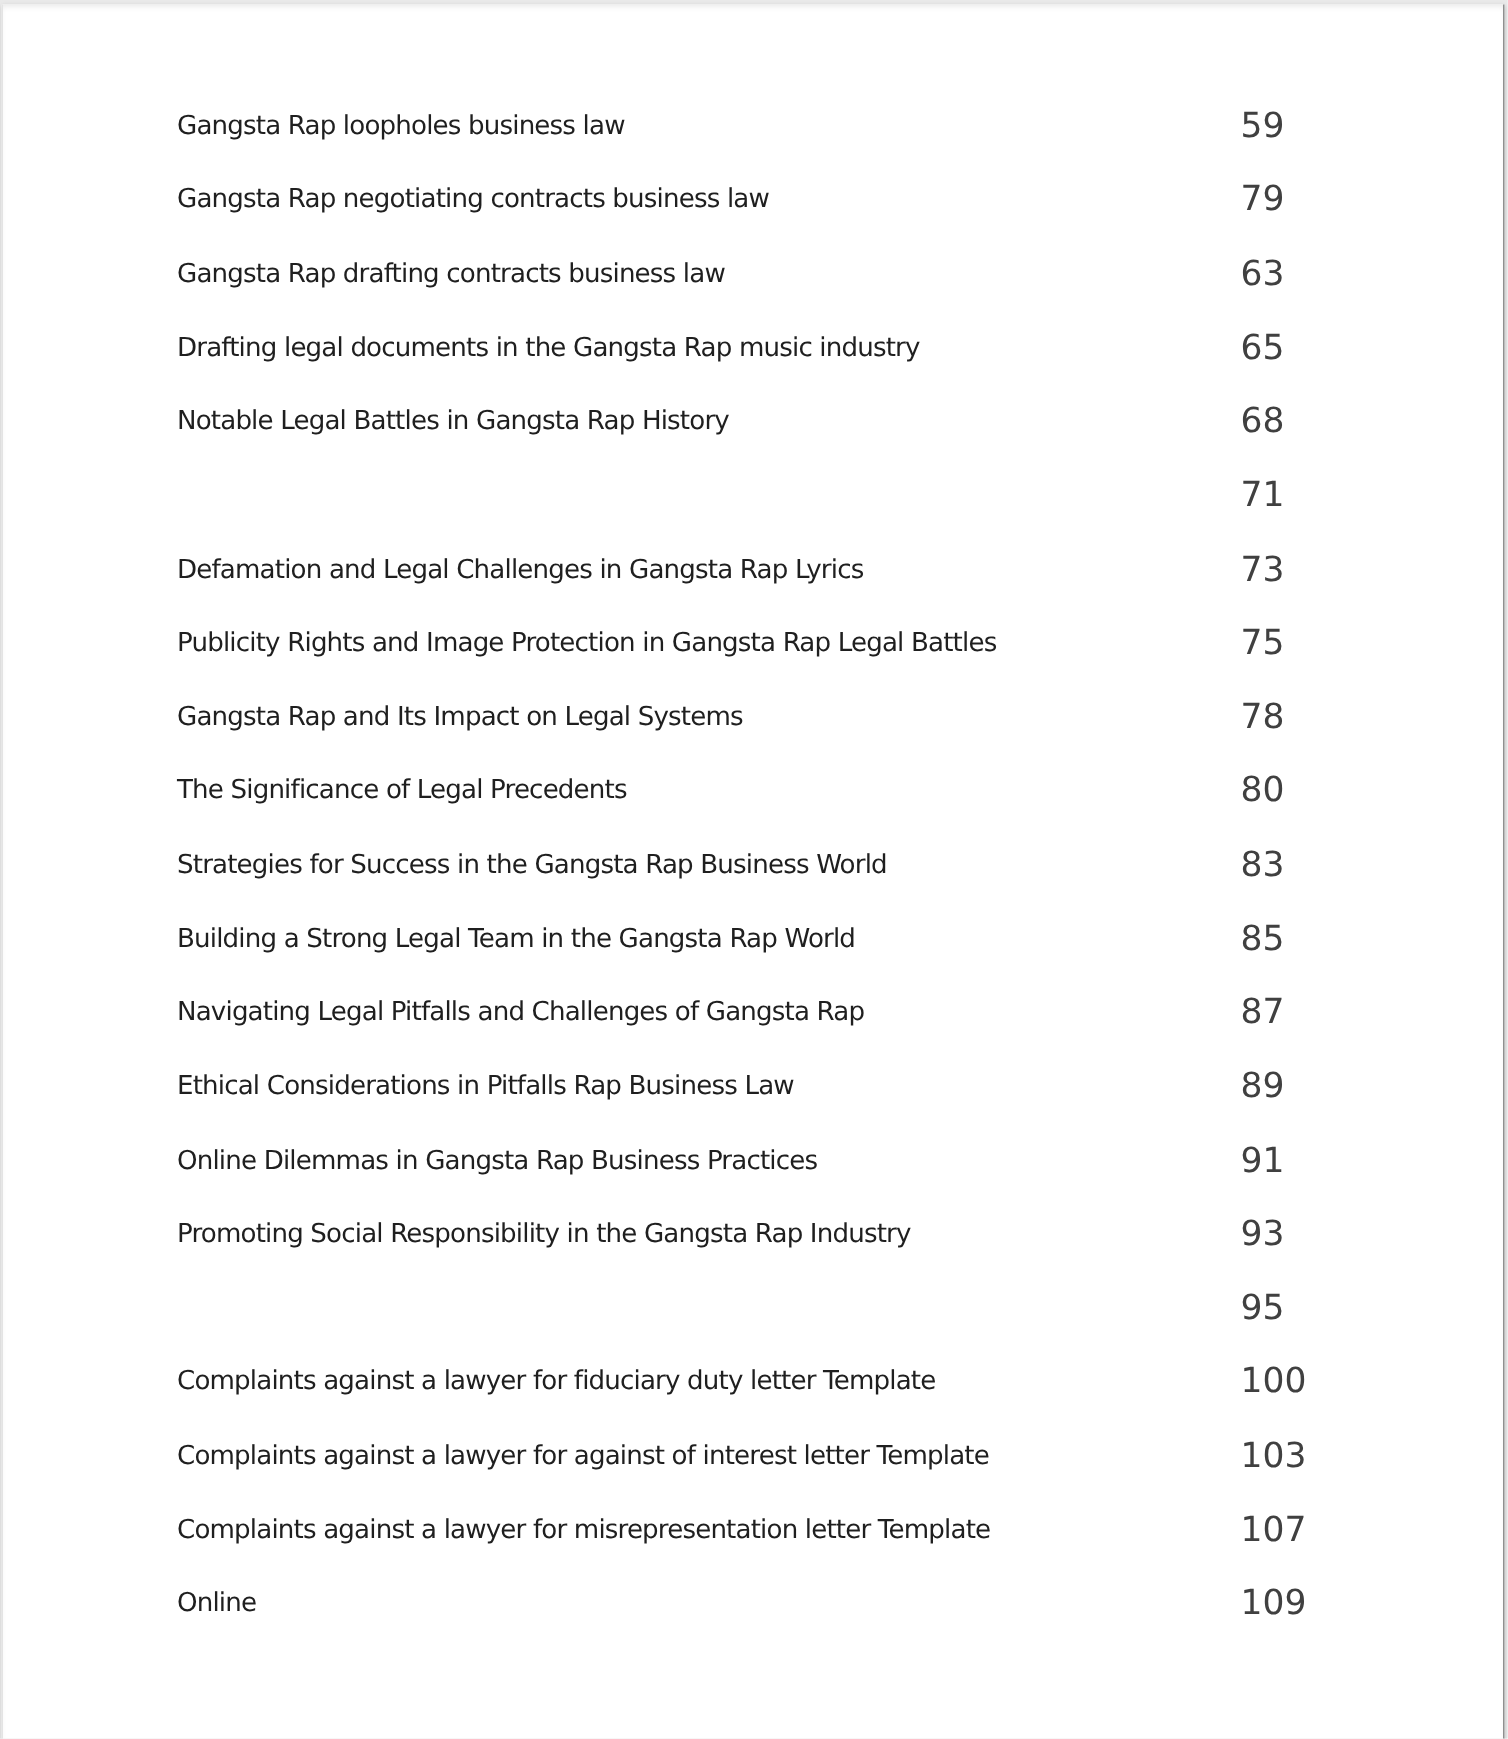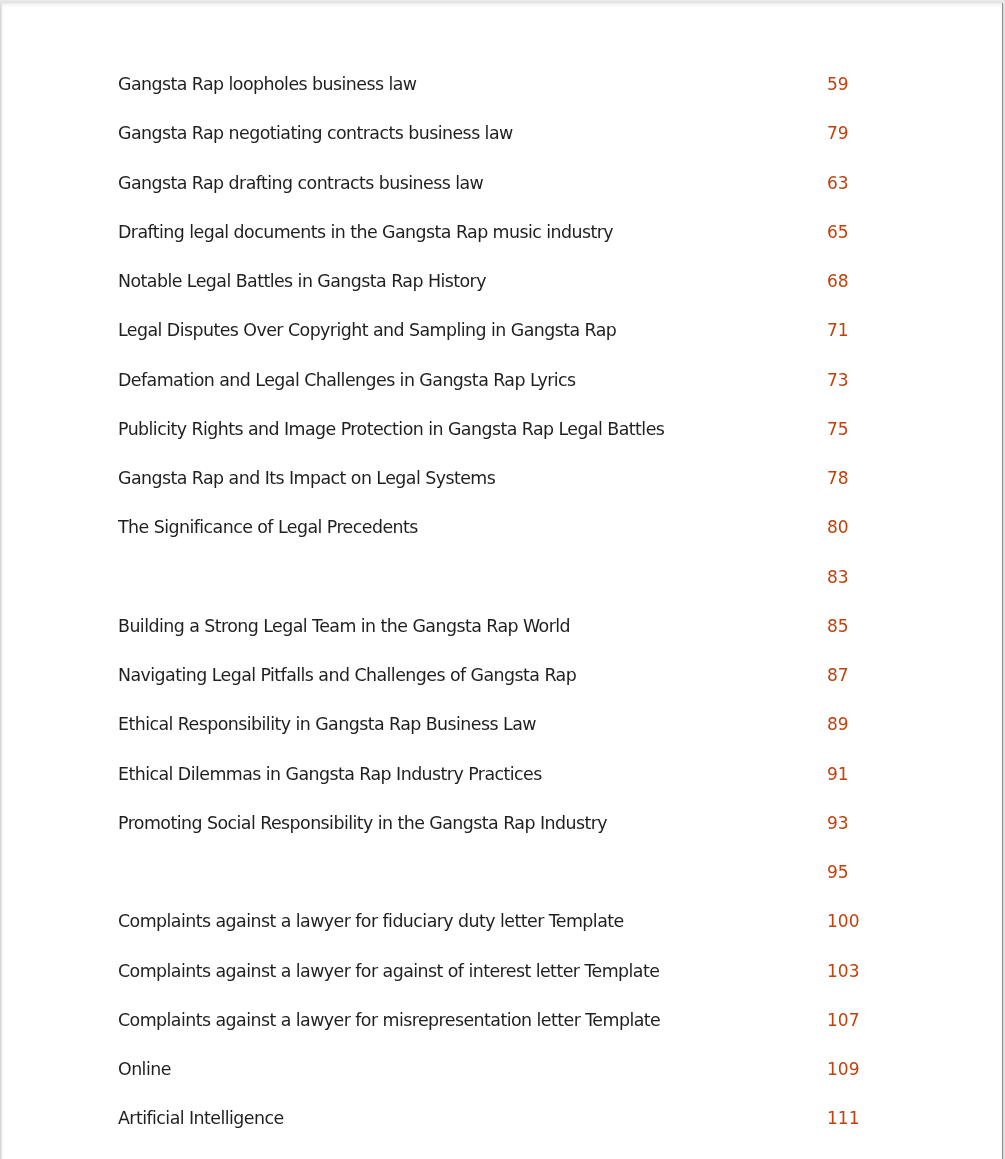--- a/index.html
+++ b/index.html
@@ -49,22 +49,22 @@
       position: absolute;
       left: 0;
       top: 0;
       cursor: pointer;
     }
     .toc-page {
       position: absolute;
       left: 709px;
       top: 0;
       letter-spacing: 0px;
-      font-size: 17px;
-      color: #c2410c;
+      font-size: 23px;
+      color: #404040;
     }
   </style>
 </head>
 <body>
 
 <div class="page">
   <ul class="toc">
     <li class="toc-row">
         <span class="toc-title">Gangsta Rap loopholes business law</span>
         <span class="toc-page">59</span>
@@ -79,56 +79,56 @@
       </li>
     <li class="toc-row">
         <span class="toc-title">Drafting legal documents in the Gangsta Rap music industry</span>
         <span class="toc-page">65</span>
       </li>
     <li class="toc-row">
         <span class="toc-title">Notable Legal Battles in Gangsta Rap History</span>
         <span class="toc-page">68</span>
       </li>
     <li class="toc-row">
-        <span class="toc-title">Legal Disputes Over Copyright and Sampling in Gangsta Rap</span>
         <span class="toc-page">71</span>
       </li>
     <li class="toc-row">
         <span class="toc-title">Defamation and Legal Challenges in Gangsta Rap Lyrics</span>
         <span class="toc-page">73</span>
       </li>
     <li class="toc-row">
         <span class="toc-title">Publicity Rights and Image Protection in Gangsta Rap Legal Battles</span>
         <span class="toc-page">75</span>
       </li>
     <li class="toc-row">
         <span class="toc-title">Gangsta Rap and Its Impact on Legal Systems</span>
         <span class="toc-page">78</span>
       </li>
     <li class="toc-row">
         <span class="toc-title">The Significance of Legal Precedents</span>
         <span class="toc-page">80</span>
       </li>
     <li class="toc-row">
+        <span class="toc-title">Strategies for Success in the Gangsta Rap Business World</span>
         <span class="toc-page">83</span>
       </li>
     <li class="toc-row">
         <span class="toc-title">Building a Strong Legal Team in the Gangsta Rap World</span>
         <span class="toc-page">85</span>
       </li>
     <li class="toc-row">
         <span class="toc-title">Navigating Legal Pitfalls and Challenges of Gangsta Rap</span>
         <span class="toc-page">87</span>
       </li>
     <li class="toc-row">
-        <span class="toc-title">Ethical Responsibility in Gangsta Rap Business Law</span>
+        <span class="toc-title">Ethical Considerations in Pitfalls Rap Business Law</span>
         <span class="toc-page">89</span>
       </li>
     <li class="toc-row">
-        <span class="toc-title">Ethical Dilemmas in Gangsta Rap Industry Practices</span>
+        <span class="toc-title">Online Dilemmas in Gangsta Rap Business Practices</span>
         <span class="toc-page">91</span>
       </li>
     <li class="toc-row">
         <span class="toc-title">Promoting Social Responsibility in the Gangsta Rap Industry</span>
         <span class="toc-page">93</span>
       </li>
     <li class="toc-row">
         <span class="toc-page">95</span>
       </li>
     <li class="toc-row">
@@ -140,18 +140,14 @@
         <span class="toc-page">103</span>
       </li>
     <li class="toc-row">
         <span class="toc-title">Complaints against a lawyer for misrepresentation letter Template</span>
         <span class="toc-page">107</span>
       </li>
     <li class="toc-row">
         <span class="toc-title">Online</span>
         <span class="toc-page">109</span>
       </li>
-    <li class="toc-row">
-        <span class="toc-title">Artificial Intelligence</span>
-        <span class="toc-page">111</span>
-      </li>
   </ul>
 </div>
 
 </body></html>

